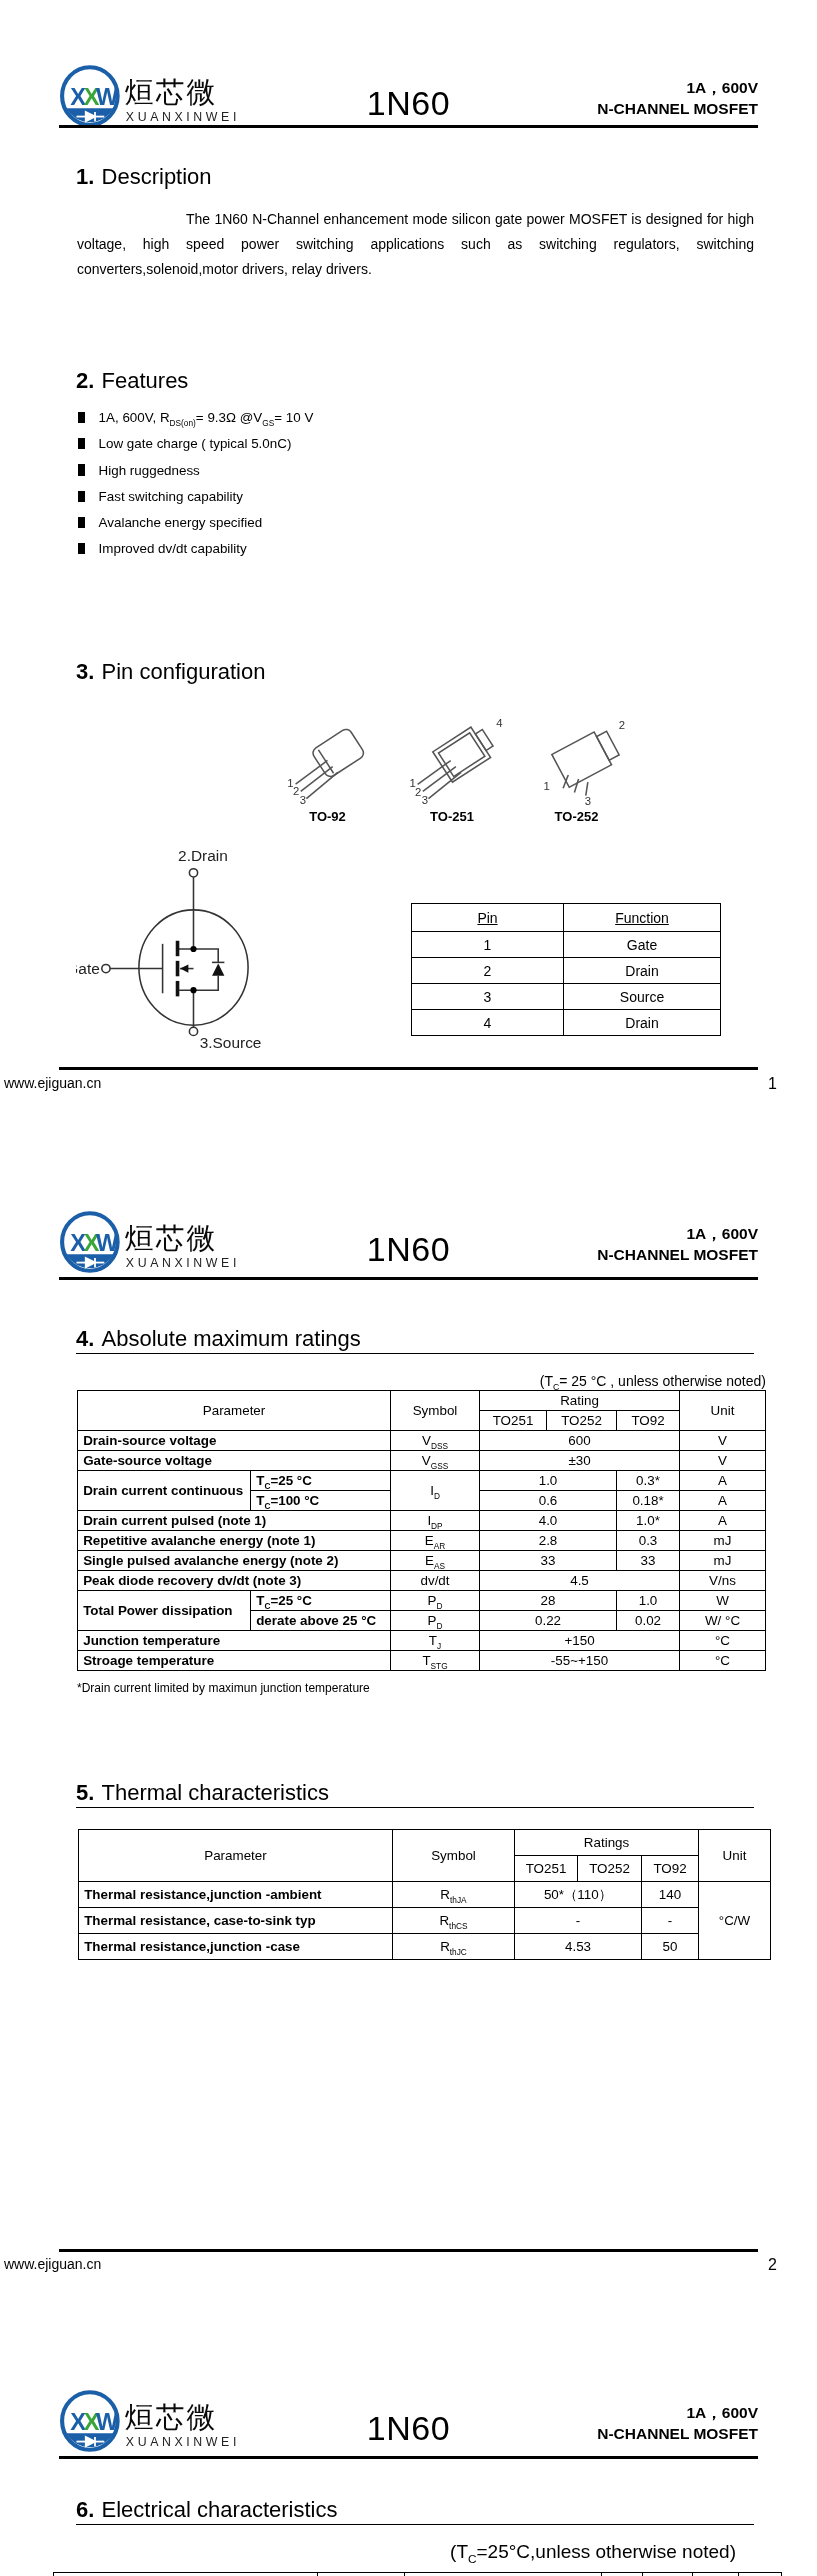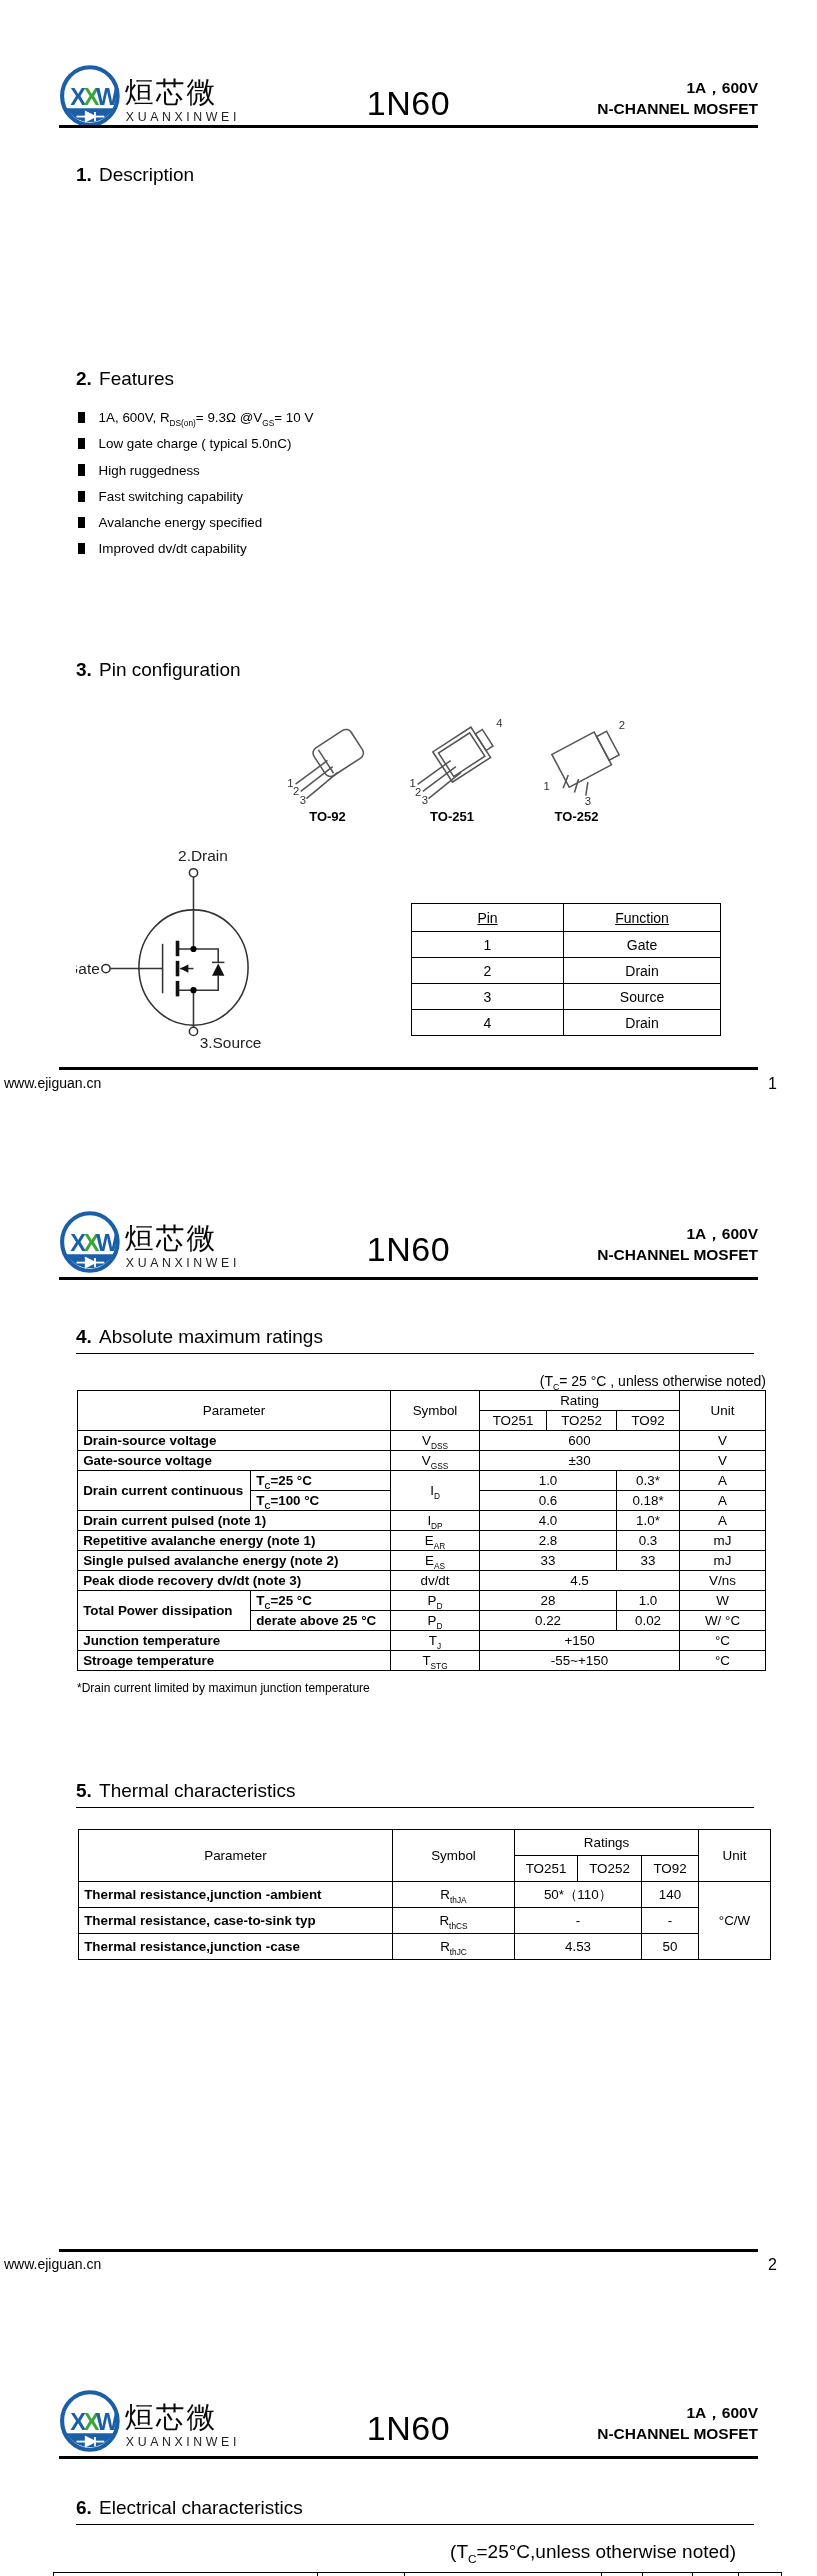--- a/index.html
+++ b/index.html
@@ -7,21 +7,21 @@
   .page{position:relative;width:818px;height:1157px;background:#fff;overflow:hidden;}
 
   
   .ph{position:absolute;left:59px;right:60px;height:77px;}
   .ph .logo-svg{position:absolute;left:0;top:0;}
   .ph .part{position:absolute;left:0;right:0;top:19.6px;text-align:center;font-size:34px;letter-spacing:0.5px;}
   .ph .rt{position:absolute;right:0;top:13.4px;text-align:right;font-weight:bold;font-size:15.5px;line-height:21px;}
   .hdr-rule{position:absolute;left:59px;right:60px;height:2.6px;background:#000;}
 
   
-  .sec-h{position:absolute;left:76px;font-size:19px;}
+  .sec-h{position:absolute;left:76px;font-size:22px;}
   .sec-h .no{font-weight:bold;margin-right:7.2px;}
   .h-rule{position:absolute;left:76px;right:64px;height:1px;background:#000;}
   .cond{position:absolute;font-size:14px;}
 
   
   .desc{position:absolute;left:77px;top:207px;width:677px;font-size:14px;line-height:25px;text-align:justify;text-indent:109px;}
   .features{position:absolute;left:78px;top:410px;}
   .feat{font-size:13.4px;margin-bottom:11.3px;white-space:nowrap;}
   .feat .bullet{display:inline-block;width:7.2px;height:11.3px;background:#000;margin-right:13.4px;vertical-align:-1px;}
 
@@ -92,20 +92,21 @@
       <div>1A，600V</div>
       <div>N-CHANNEL MOSFET</div>
     </div>
   </div>
   <div class="hdr-rule" style="top:125px"></div>
 
   <div class="sec-h" style="top:164px">
     <span class="no">1.</span><span>Description</span>
   </div>
 
+  <div class="desc">The  1N60  N-Channel enhancement mode silicon gate power MOSFET is designed for high voltage, high speed power switching applications such as switching regulators, switching converters,solenoid,motor drivers, relay drivers.</div>
 
   <div class="sec-h" style="top:368px">
     <span class="no">2.</span><span>Features</span>
   </div>
 
   <div class="features">
     <div class="feat"><span class="bullet"></span><span>1A, 600V, R<sub>DS(on)</sub>= 9.3Ω @V<sub>GS</sub>= 10 V</span></div>
     <div class="feat"><span class="bullet"></span><span>Low gate charge ( typical 5.0nC)</span></div>
     <div class="feat"><span class="bullet"></span><span>High ruggedness</span></div>
     <div class="feat"><span class="bullet"></span><span>Fast switching capability</span></div>

